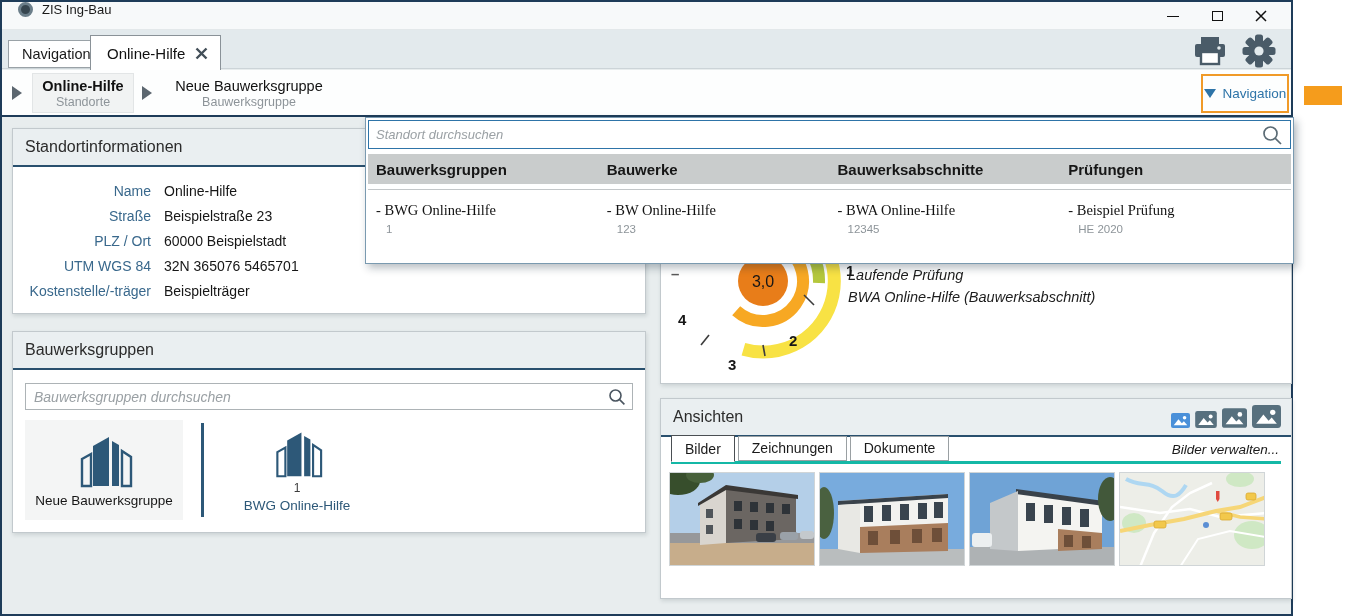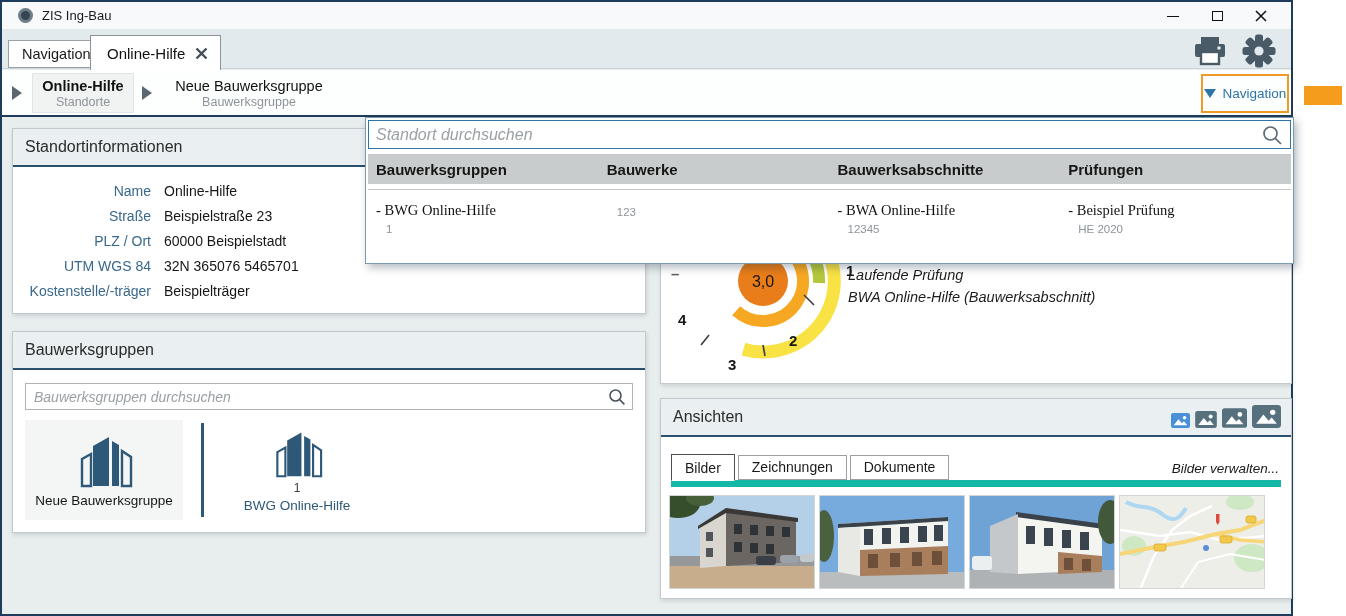--- a/index.html
+++ b/index.html
@@ -4,21 +4,21 @@
 <style>
   * { box-sizing: border-box; margin: 0; padding: 0; }
   html,body { width:1346px; height:616px; background:#ffffff; font-family:"Liberation Sans",sans-serif; overflow:hidden; }
   body { position:relative; }
 
   
   .window { position:absolute; left:0; top:0; width:1293px; height:616px;
             border:2px solid #1e3c59; background:#e8edee; }
 
   .titlebar { position:absolute; left:0; top:0; right:0; height:28px; background:#f7f9fa;
-              display:flex; align-items:center; border-bottom:1px solid #e3e8ea; }
+              display:flex; align-items:flex-start; border-bottom:1px solid #e3e8ea; }
   .app-icon { width:15px; height:15px; border-radius:50%; background:#36454f;
               border:3px solid #6b7e8a; margin-left:16px; }
   .app-title { font-size:13px; color:#1a1a1a; margin-left:9px; }
   .win-controls { position:absolute; right:8px; top:0; height:28px; display:flex; }
   .win-btn { width:44px; height:28px; display:flex; align-items:center; justify-content:center; cursor:default; }
   .glyph-min { width:12px; height:0; border-top:1.6px solid #111; }
   .glyph-max { width:11px; height:10px; border:1.4px solid #111; }
 
   .tabbar { position:absolute; left:0; top:28px; right:0; height:39px; background:#e3eaed;
             border-bottom:1px solid #ccd4d8; }
@@ -76,35 +76,35 @@
   .tile-name { font-size:13.5px; color:#2d5878; margin-top:3px; }
 
   
   .panel-gauge { left:658px; top:126px; width:632px; height:256px; z-index:1; }
   .gauge-legend { position:absolute; left:175px; top:135px; font-style:italic; font-size:14.5px; color:#1d1d1d; line-height:22px;margin-left:12px; }
   .gauge-svg { position:absolute; left:0; top:0; }
 
   
   .panel-ansichten { left:658px; top:396px; width:632px; height:201px; }
   .view-icons { position:absolute; right:10px; top:6px; display:flex; align-items:flex-end; gap:5px; }
-  .tabs-row { position:relative; margin:23px 10px 0 10px; height:27px; border-bottom:7px solid #14b8a6;
+  .tabs-row { position:relative; margin:0 10px 0 10px; height:27px; border-bottom:3px solid #14b8a6;
               display:flex; align-items:flex-end; }
   .atab { padding:3px 13px 4px; font-size:14px; color:#1a1a1a; background:#fff; cursor:pointer;
           border:1px solid #9aa0a3; margin-right:3px; }
   .atab.active { border:1px solid #4a4f53; border-bottom:1px solid #fff; margin-bottom:-1px; padding-top:5px; }
   .manage-link { position:absolute; right:2px; bottom:4px; font-style:italic; font-size:13.5px; color:#1a1a1a; cursor:pointer; }
   .thumbs { display:flex; gap:4px; padding:8px 8px 0 8px; }
   .thumb { width:146px; height:94px; border:1px solid #d0d5d7; overflow:hidden; cursor:pointer; }
 
   
   .dropdown { position:absolute; left:363px; top:115px; width:929px; height:147px; background:#fff;
               border:1px solid #7a9ab0; box-shadow:3px 4px 8px rgba(20,40,55,.3); z-index:30; }
   .dd-search { position:absolute; left:2px; top:2px; right:2px; height:29px; border:1px solid #2e74a8; background:#fff; }
   .dd-search input { width:100%; height:100%; border:none; outline:none; padding:0 34px 0 7px;
-                     font-family:"Liberation Sans",sans-serif; font-size:16px; color:#737373; }
+                     font-family:"Liberation Sans",sans-serif; font-size:13px; color:#737373; }
   .dd-search input::placeholder { font-style:italic; color:#9aa0a4; }
   .dd-search .search-glyph { right:7px; top:4px; }
   .dd-header { position:absolute; left:2px; right:2px; top:36px; height:30px; background:#c9cccc;
                display:grid; grid-template-columns:repeat(4,1fr); align-items:center; }
   .dd-header span { font-size:15px; font-weight:bold; color:#161616; padding-left:8px; }
   .dd-sep { position:absolute; left:2px; right:2px; top:71px; border-top:1px solid #c3c7c9; }
   .dd-body { position:absolute; left:2px; right:2px; top:84px; display:grid; grid-template-columns:repeat(4,1fr); }
   .dd-item-title { font-size:14.5px; color:#111; padding-left:8px;font-family:Liberation Serif, serif; }
   .dd-item-sub { font-size:11.5px; color:#8d9499; padding-left:18px; margin-top:4px; }
 
@@ -396,20 +396,21 @@
       <span>Bauwerksabschnitte</span>
       <span>Prüfungen</span>
     </div>
     <div class="dd-sep"></div>
     <div class="dd-body">
       <div>
         <div class="dd-item-title">- BWG Online-Hilfe</div>
         <div class="dd-item-sub">1</div>
       </div>
       <div>
+        <div class="dd-item-title">- BW Online-Hilfe</div>
         <div class="dd-item-sub">123</div>
       </div>
       <div>
         <div class="dd-item-title">- BWA Online-Hilfe</div>
         <div class="dd-item-sub">12345</div>
       </div>
       <div>
         <div class="dd-item-title">- Beispiel Prüfung</div>
         <div class="dd-item-sub">HE 2020</div>
       </div>

